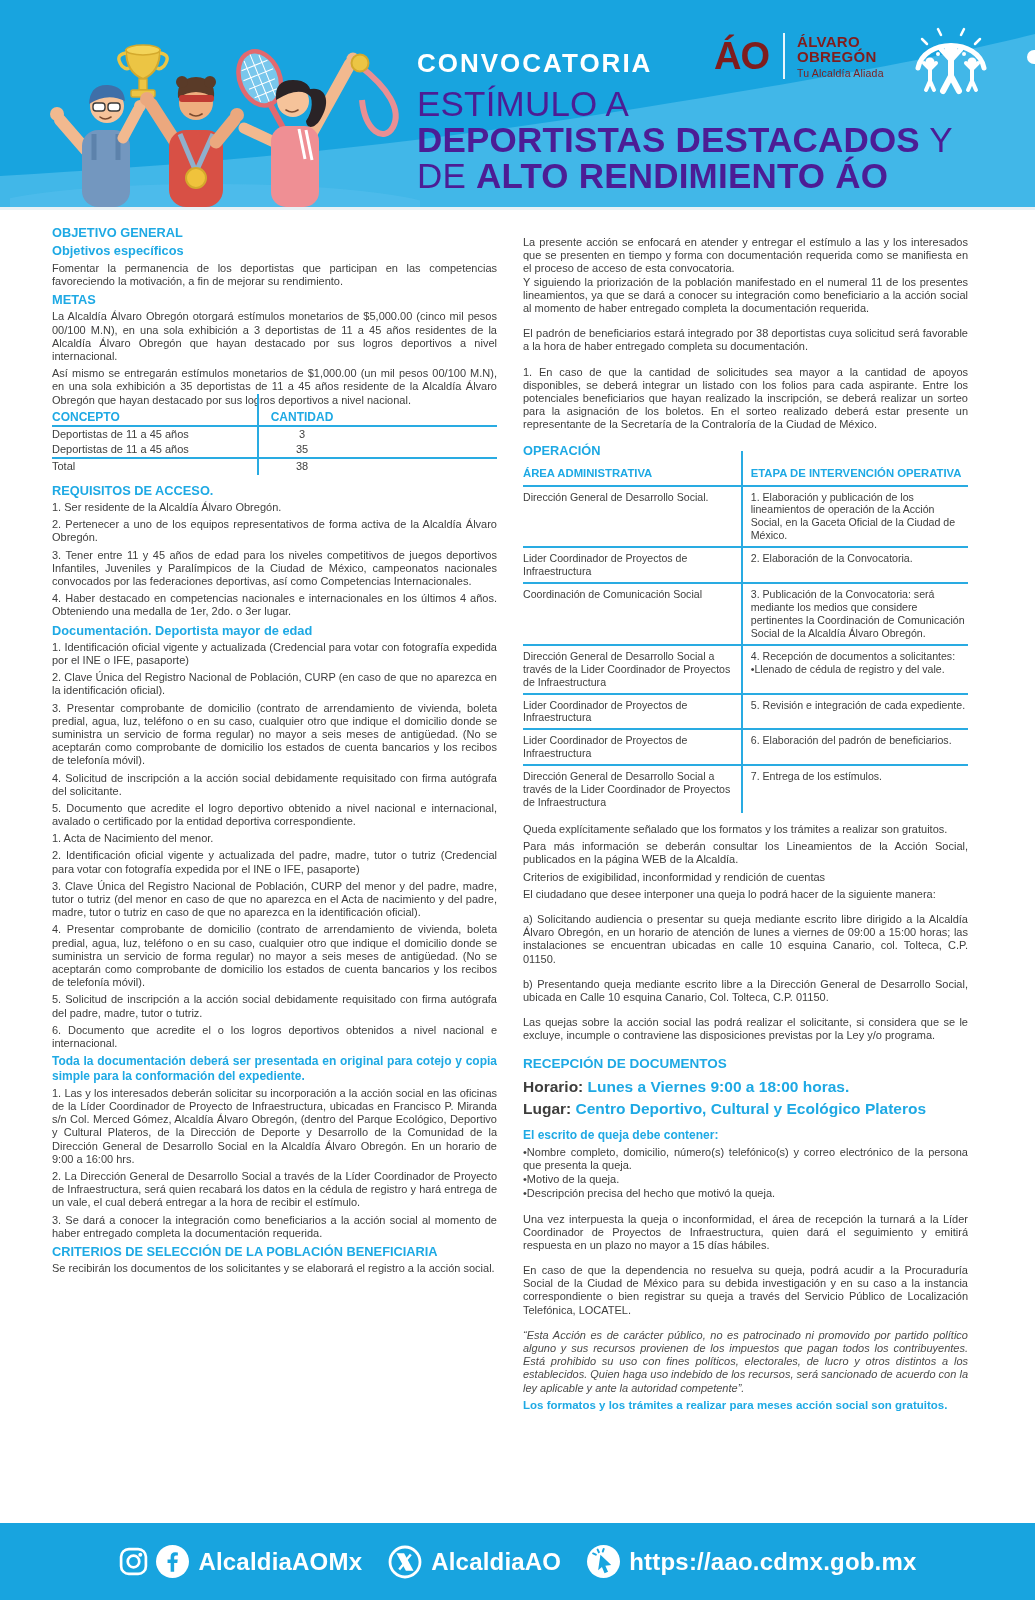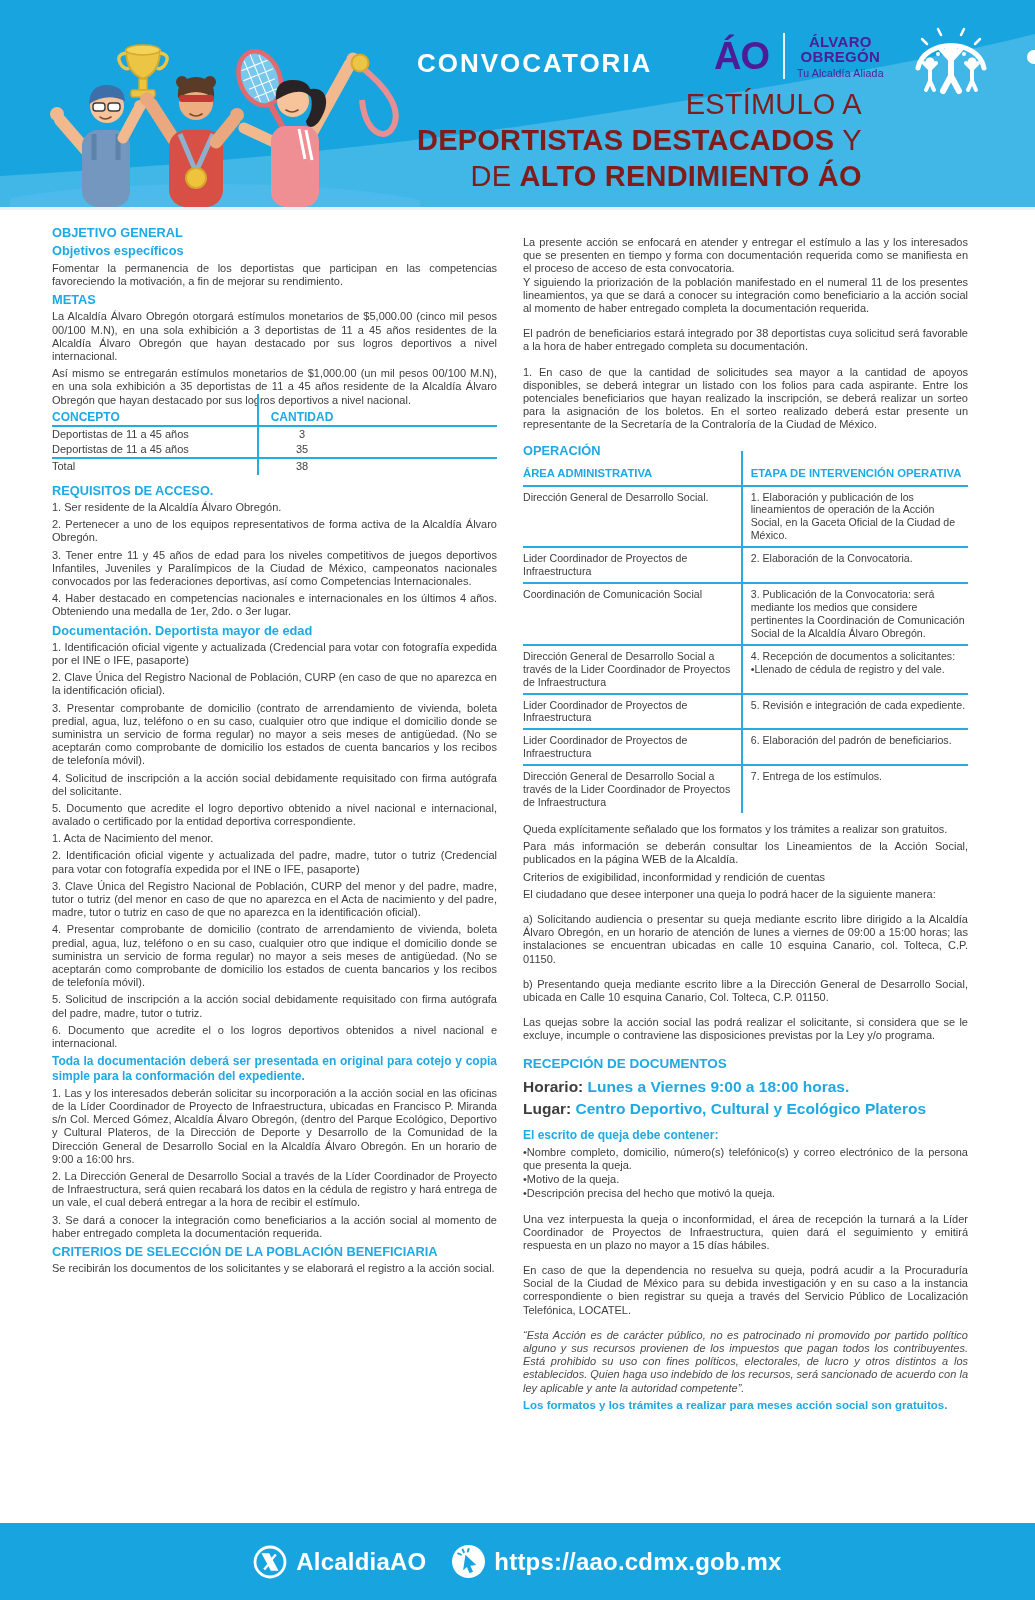--- a/index.html
+++ b/index.html
@@ -5,23 +5,23 @@
   html,body{margin:0;padding:0;background:#ffffff;}
   .page{position:relative;width:1035px;height:1600px;background:#ffffff;overflow:hidden;
         font-family:"Liberation Sans",sans-serif;color:#3e3e3d;}
   
   .hero{position:absolute;top:0;left:0;width:1035px;height:207px;background:#18a4df;overflow:hidden;}
   .hero-swoosh{position:absolute;top:0;left:0;}
   .hero-dot{position:absolute;right:-6px;top:50px;width:14px;height:14px;border-radius:50%;background:#ffffff;}
   .hero-sep{position:absolute;top:207px;left:0;width:1035px;height:3px;background:#e9f1f5;}
   .illu{position:absolute;left:10px;bottom:0;}
   .kicker{position:absolute;left:417px;top:48px;font-size:26px;font-weight:bold;color:#ffffff;letter-spacing:2px;}
-  .title{position:absolute;left:417px;top:86px;color:#7f1d1d;font-size:29px;line-height:36px;font-weight:400;letter-spacing:.2px;text-align:right;}
+  .title{position:absolute;left:417px;top:86px;color:#4c1d95;font-size:35px;line-height:36px;font-weight:400;letter-spacing:.2px;}
   .title b{font-weight:800;}
-  .brand{position:absolute;left:714px;top:30px;display:flex;align-items:center;color:#4c1d95;text-align:center;}
+  .brand{position:absolute;left:714px;top:30px;display:flex;align-items:center;color:#7f1d1d;}
   .brand-ao{font-size:38px;font-weight:800;letter-spacing:-1px;line-height:52px;}
   .brand-bar{width:2px;height:46px;background:#ffffff;margin:0 12px 0 14px;opacity:.9;}
   .brand-word{font-size:15px;font-weight:800;line-height:15px;letter-spacing:.3px;}
   .brand-tag{font-size:10.5px;font-weight:400;margin-top:3px;letter-spacing:.2px;}
   .famlogo{position:absolute;left:905px;top:24px;}
   
   .content{position:absolute;top:225px;left:52px;width:916px;height:1292px;display:flex;gap:26px;overflow:hidden;}
   .col{width:445px;flex:0 0 445px;font-size:11px;line-height:1.2;}
   .col p{margin:0 0 4px;text-align:justify;}
   .col .sp{margin-bottom:12px;}
@@ -299,20 +299,34 @@
       <p class="sp">•Descripción precisa del hecho que motivó la queja.</p>
 
       <p class="sp">Una vez interpuesta la queja o inconformidad, el área de recepción la turnará a la Líder Coordinador de Proyectos de Infraestructura, quien dará el seguimiento y emitirá respuesta en un plazo no mayor a 15 días hábiles.</p>
       <p class="sp">En caso de que la dependencia no resuelva su queja, podrá acudir a la Procuraduría Social de la Ciudad de México para su debida investigación y en su caso a la instancia correspondiente o bien registrar su queja a través del Servicio Público de Localización Telefónica, LOCATEL.</p>
       <p class="legal">“Esta Acción es de carácter público, no es patrocinado ni promovido por partido político alguno y sus recursos provienen de los impuestos que pagan todos los contribuyentes. Está prohibido su uso con fines políticos, electorales, de lucro y otros distintos a los establecidos. Quien haga uso indebido de los recursos, será sancionado de acuerdo con la ley aplicable y ante la autoridad competente”.</p>
       <p class="gratis">Los formatos y los trámites a realizar para meses acción social son gratuitos.</p>
     </div>
   </div>
 
   <div class="footer">
+    <div class="fgroup">
+      <span class="icons">
+        <svg width="31" height="31" viewBox="0 0 30 30">
+          <rect x="3" y="3" width="24" height="24" rx="7.5" fill="none" stroke="#ffffff" stroke-width="2.6"></rect>
+          <circle cx="15" cy="15" r="5.6" fill="none" stroke="#ffffff" stroke-width="2.6"></circle>
+          <circle cx="21.6" cy="8.4" r="1.9" fill="#ffffff"></circle>
+        </svg>
+        <svg width="33" height="33" viewBox="0 0 32 32">
+          <circle cx="16" cy="16" r="16" fill="#ffffff"></circle>
+          <path d="M17.6 26 L17.6 17.5 L20.6 17.5 L21.1 14 L17.6 14 L17.6 11.8 Q17.6 10.3 19.2 10.3 L21.2 10.3 L21.2 7.2 Q20 7 18.6 7 Q14.2 7 14.2 11.4 L14.2 14 L11.2 14 L11.2 17.5 L14.2 17.5 L14.2 26 Z" fill="#18a4df"></path>
+        </svg>
+      </span>
+      <span>AlcaldiaAOMx</span>
+    </div>
 
     <div class="fgroup">
       <span class="icons">
         <svg width="34" height="34" viewBox="0 0 34 34">
           <circle cx="17" cy="17" r="15" fill="none" stroke="#ffffff" stroke-width="2.8"></circle>
           <path d="M10.5 9.5 L15.4 9.5 L23.5 24.5 L18.6 24.5 Z M22.8 9.5 L16.9 16.6 M11.2 24.5 L17.2 17.3" stroke="#ffffff" stroke-width="2.4" fill="#ffffff"></path>
         </svg>
       </span>
       <span>AlcaldiaAO</span>
     </div>

